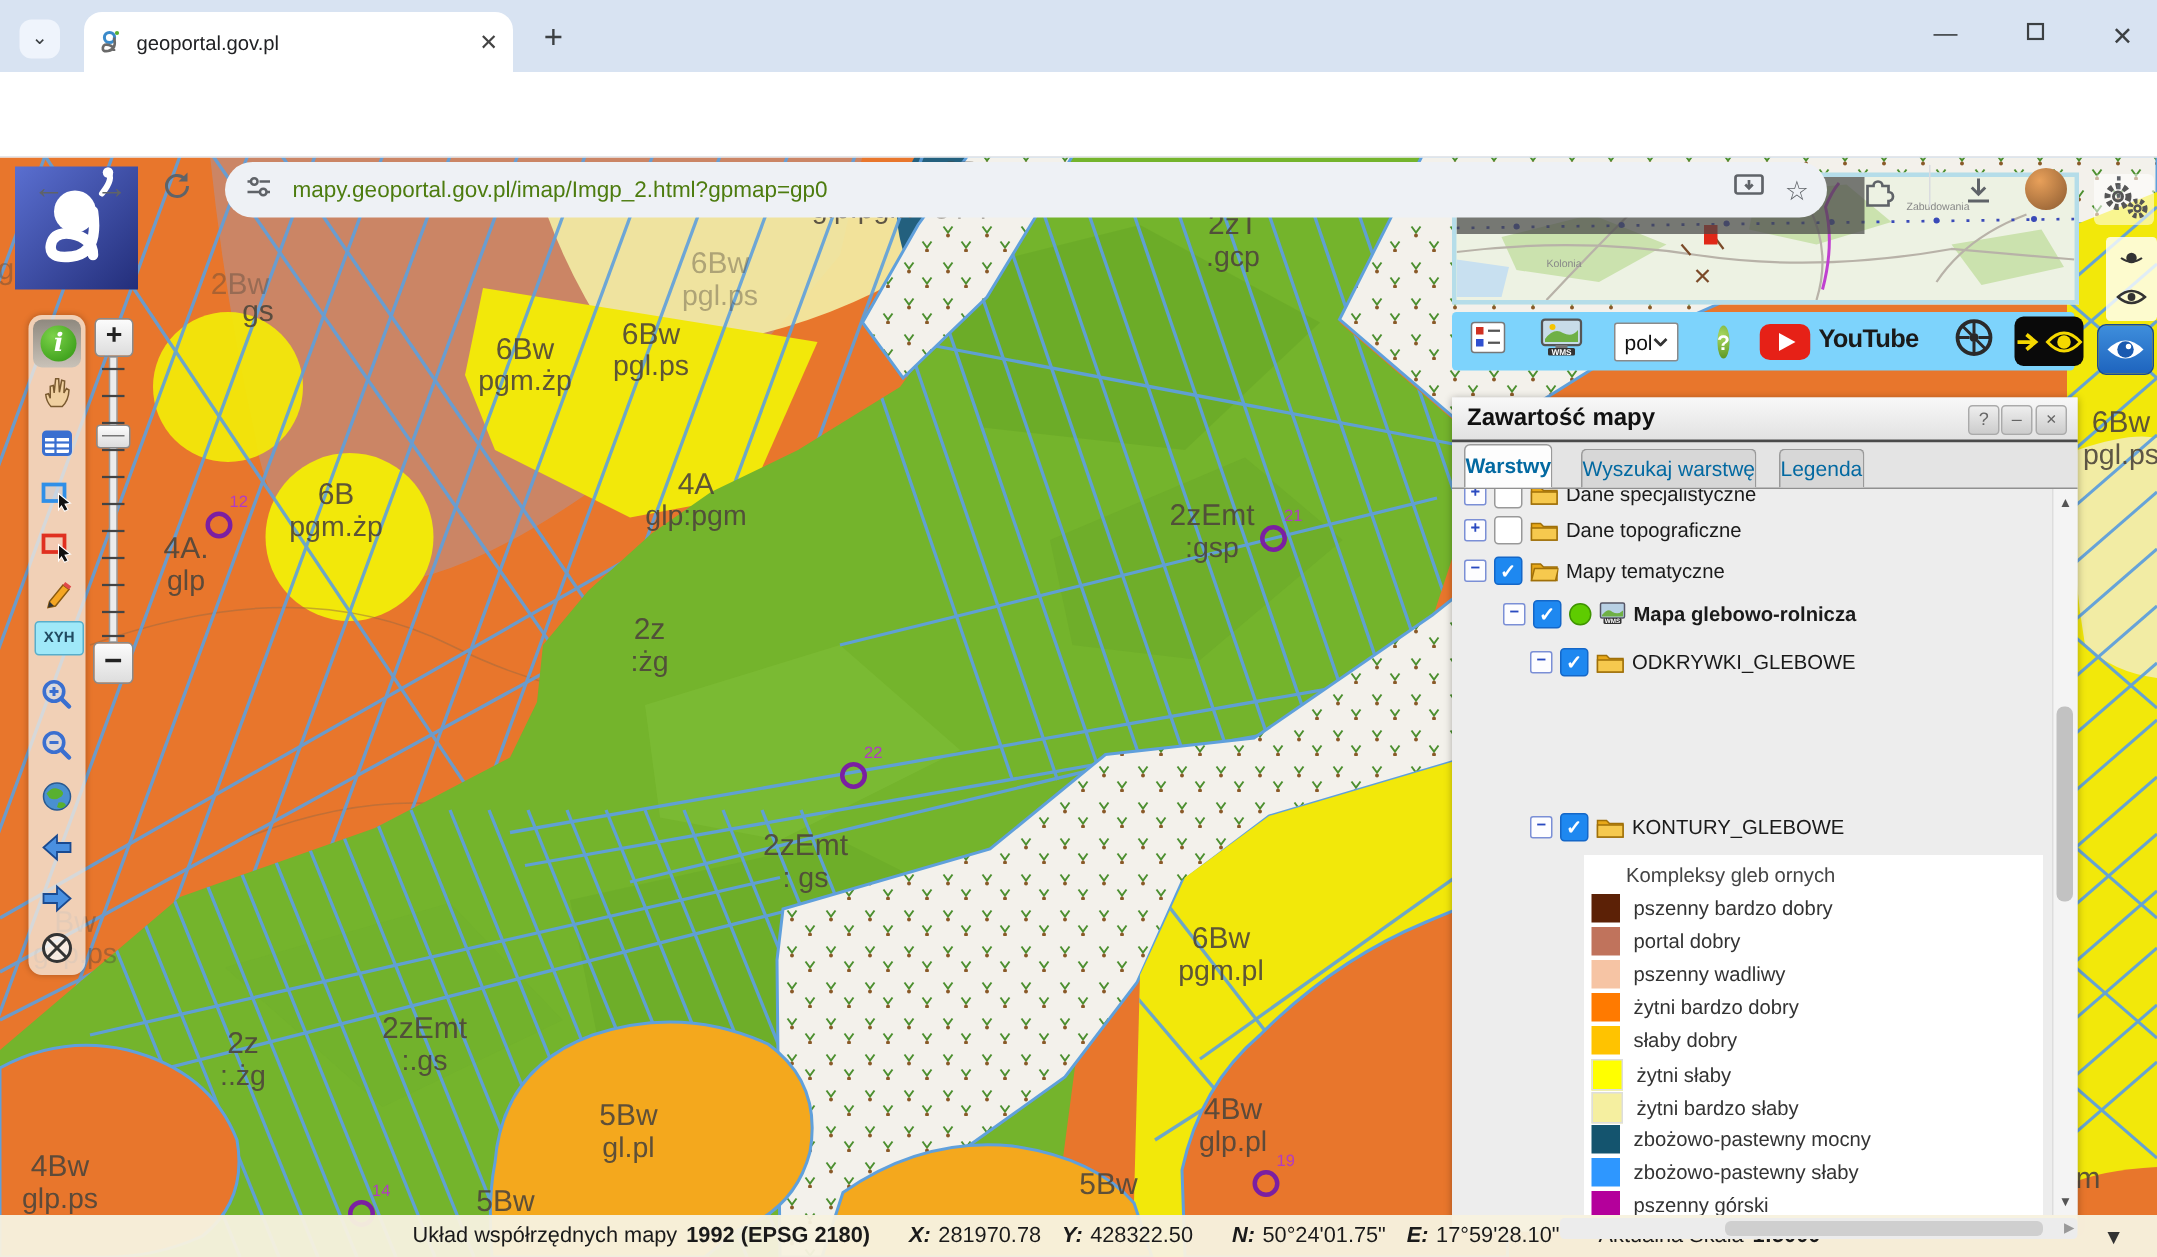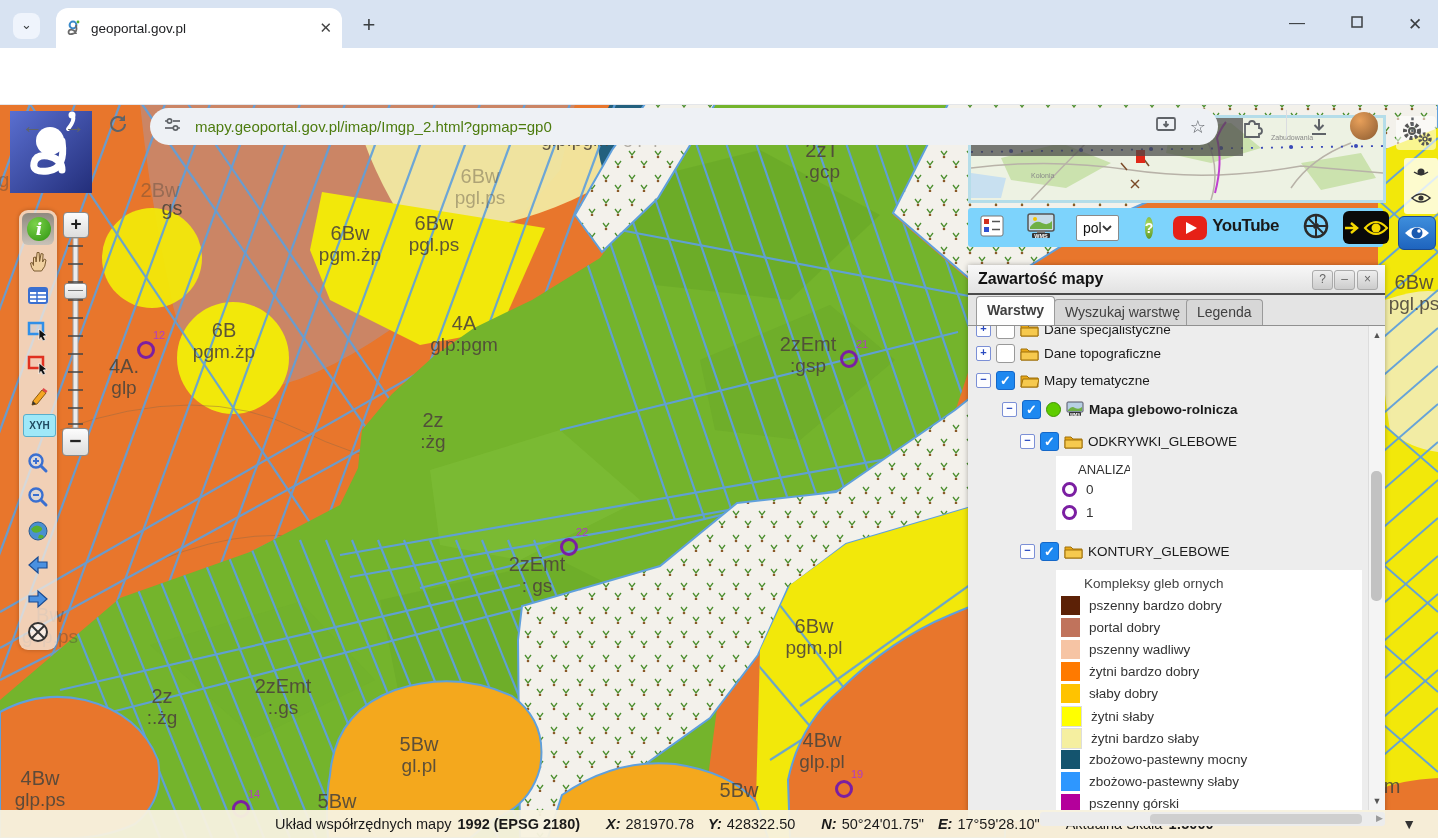--- a/index.html
+++ b/index.html
@@ -37,21 +37,21 @@
   #ytword{font-size:17px;font-weight:bold;color:#1A1A1A;letter-spacing:-.5px;margin-left:5px}
   #contrastbox{width:62px;height:33px;background:#0A0A0A;border-radius:6px;display:flex;align-items:center;justify-content:space-around;margin-left:14px}
   
   .redge{position:absolute;z-index:9}
   
   #panel{position:absolute;left:968px;top:265px;width:417px;height:556px;background:#EDEDED;z-index:10;box-shadow:0 0 5px rgba(0,0,0,.3)}
   #ptitle{position:absolute;left:0;top:0;width:100%;height:30px;background:linear-gradient(#F8F8F8,#E2E2E2);border-bottom:2px solid #4A4A4A;box-sizing:border-box}
   #ptitle .t{font-size:16px;font-weight:bold;color:#111;margin:5px 0 0 10px;display:inline-block}
   .pbtn{position:absolute;top:5px;width:19px;height:18px;background:linear-gradient(#EEE,#CCC);border:1px solid #AAA;border-radius:3px;text-align:center;font-size:12px;line-height:17px;color:#666}
   #ptabs{position:absolute;left:0;top:30px;width:100%;height:31px;background:#E4E4E4;border-bottom:1px solid #909090;box-sizing:border-box}
-  .ptab{position:absolute;bottom:0;height:25px;border:1px solid #9A9A9A;border-bottom:none;border-radius:4px 4px 0 0;font-size:14px;padding:0 10px;line-height:24px;color:#404040;background:#D7D7D7}
+  .ptab{position:absolute;bottom:0;height:25px;border:1px solid #9A9A9A;border-bottom:none;border-radius:4px 4px 0 0;font-size:14px;padding:0 0;line-height:24px;color:#0369a1;background:#D7D7D7}
   .ptab.active{background:#FDFDFD;font-weight:bold;height:28px;line-height:27px}
   #pcontent{position:absolute;left:0;top:61px;width:401px;height:484px;overflow:hidden}
   .trow{position:absolute;display:flex;align-items:center;gap:5px;height:22px;font-size:13.5px;color:#1A1A1A;white-space:nowrap}
   .exp{width:13px;height:13px;background:#FDFDFF;border:1px solid #7B8FD6;border-radius:2px;color:#2A4AC0;font-size:11px;line-height:11px;font-weight:bold;text-align:center;flex:none}
   .cb{width:17px;height:17px;border-radius:3px;flex:none;text-align:center;font-size:13px;line-height:17px;font-weight:bold}
   .cb.on{background:#1E88F0;border:1px solid #1467C8;color:#fff}
   .cb.off{background:#fff;border:1px solid #999}
   .gdot{width:13px;height:13px;border-radius:50%;background:#5ECC00;border:1px solid #3F9400;flex:none}
   .legbox{position:absolute;background:#fff}
   .lrow{position:absolute;display:flex;align-items:center;gap:9px;font-size:13.5px;color:#333;white-space:nowrap}
@@ -266,21 +266,21 @@
   <div class="lbl" style="left:1414px;top:272px"><span>6Bw</span><span class="l2">pgl.ps</span></div>
   <div class="lbl" style="left:1392px;top:776px"><span>m</span></div>
   <div class="lbl dim" style="left:50px;top:605px"><span>Bw</span><span class="l2">gsp.ps</span></div>
 
   <div class="mkr" style="left:137px;top:341px">
       <span>12</span>
     </div>
   <div class="mkr" style="left:840px;top:350px">
       <span>21</span>
     </div>
-  <div class="mkr" style="left:560px;top:538px">
+  <div class="mkr" style="left:560px;top:508px">
       <span>22</span>
     </div>
   <div class="mkr" style="left:835px;top:780px">
       <span>19</span>
     </div>
   <div class="mkr" style="left:232px;top:800px">
       <span>14</span>
     </div>
 
   <div id="glogo">
@@ -569,31 +569,20 @@
       </div>
       <div class="trow" style="left:52px;top:104px">
         <span class="exp">−</span>
         <span class="cb on">✓</span>
         <svg width="19" height="15" viewBox="0 0 19 15">
             <path d="M1,3 h6 l2,2 h9 v9 h-17 z" fill="#E8A818" stroke="#A07008"></path>
             <path d="M1,6 h17 v8 h-17 z" fill="#F6C94E" stroke="#A07008"></path>
           </svg>
         <span>ODKRYWKI_GLEBOWE</span>
       </div>
-      <div class="legbox" style="left:88px;top:130px;width:76px;height:74px">
-        <div style="position:absolute;left:22px;top:6px;font-size:13px;color:#333;white-space:nowrap;overflow:hidden;width:52px">ANALIZA</div>
-        <div class="lrow" style="left:6px;top:26px">
-            <span class="donut"></span>
-            <span>0</span>
-          </div>
-        <div class="lrow" style="left:6px;top:49px">
-            <span class="donut"></span>
-            <span>1</span>
-          </div>
-      </div>
       <div class="trow" style="left:52px;top:214px">
         <span class="exp">−</span>
         <span class="cb on">✓</span>
         <svg width="19" height="15" viewBox="0 0 19 15">
             <path d="M1,3 h6 l2,2 h9 v9 h-17 z" fill="#E8A818" stroke="#A07008"></path>
             <path d="M1,6 h17 v8 h-17 z" fill="#F6C94E" stroke="#A07008"></path>
           </svg>
         <span>KONTURY_GLEBOWE</span>
       </div>
       <div class="legbox" style="left:88px;top:244px;width:306px;height:240px">

